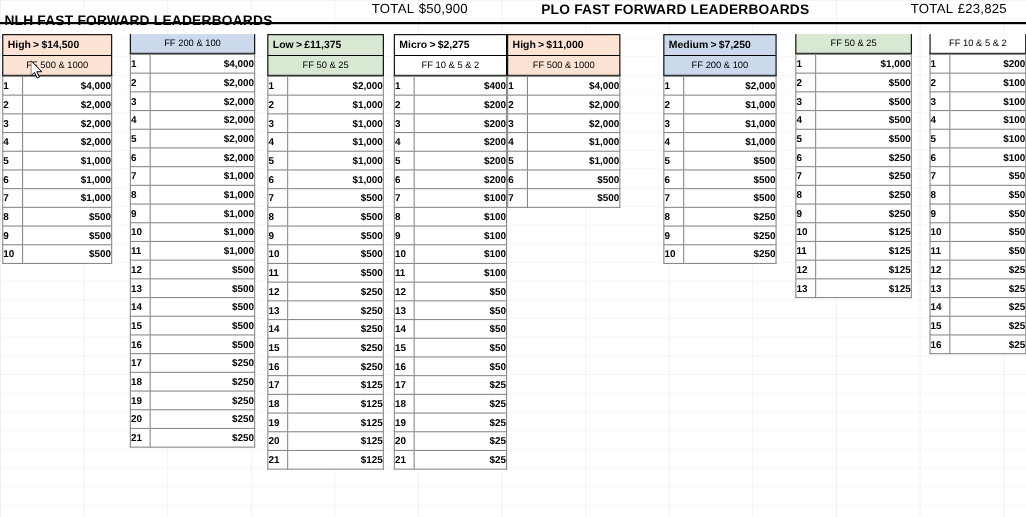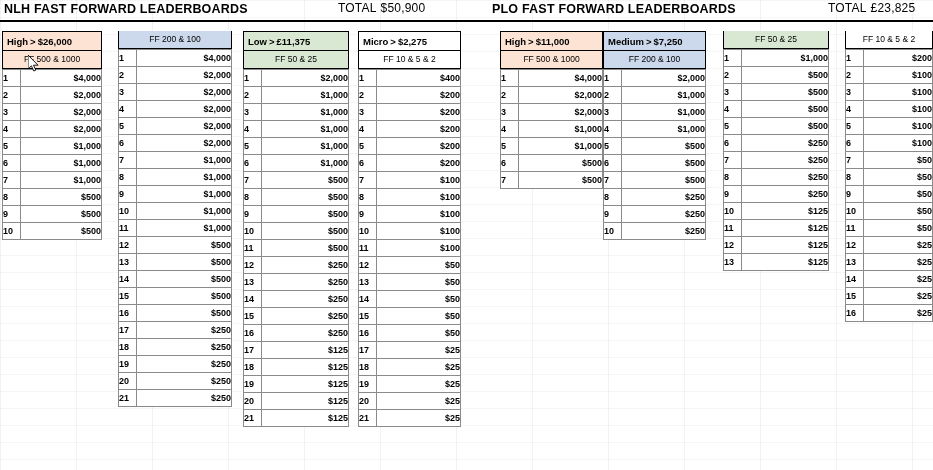--- a/index.html
+++ b/index.html
@@ -37,21 +37,21 @@
     height: 22px;
   }
   .title-main {
     position: absolute;
     top: 2px;
     font-weight: bold;
     font-size: 12.5px;
     letter-spacing: 0.2px;
     color: #000;
   }
-  .title-nlh { left: 4px; }
+  .title-nlh { left: 4px; margin-top: 10px; }
   .title-plo { left: 492px; }
   .total-box {
     position: absolute;
     top: 1px;
     font-size: 12px;
     font-weight: normal;
     letter-spacing: 0.2px;
   }
   .total-box .lbl { margin-right: 4px; }
   .total-nlh { left: 338px; }
@@ -140,21 +140,21 @@
     </div>
     <div class="title-main title-plo">PLO FAST FORWARD  LEADERBOARDS</div>
     <div class="total-box total-plo">
       <span class="lbl">TOTAL</span><span>£23,825</span>
     </div>
     <div class="title-rule"></div>
   </div>
 
   <div id="columns-root">
       <div class="col" style="left: 2px; width: 100px;">
-        <div class="hdr" style="background: rgb(253, 227, 212);"><span>High</span><span class="gt">&gt;</span><span>$26,000</span></div>
+        <div class="hdr" style="background: rgb(253, 227, 212);"><span>High</span><span class="gt">&gt;</span><span>$14,500</span></div>
         <div class="subhdr" style="background: rgb(253, 227, 212);">FF 500 &amp; 1000</div>
         <table class="rows" style="width: 100px;">
           <colgroup>
             <col style="width: 18px;">
             <col>
           </colgroup>
           <tbody>
             <tr>
               <td class="rank">1</td>
               <td class="amt">$4,000</td>
@@ -478,21 +478,21 @@
               <td class="rank">20</td>
               <td class="amt">$25</td>
             </tr>
             <tr>
               <td class="rank">21</td>
               <td class="amt">$25</td>
             </tr>
           </tbody>
         </table>
       </div>
-      <div class="col" style="left: 500px; width: 103px;">
+      <div class="col" style="left: 461px; width: 103px;">
         <div class="hdr" style="background: rgb(253, 227, 212);"><span>High</span><span class="gt">&gt;</span><span>$11,000</span></div>
         <div class="subhdr" style="background: rgb(253, 227, 212);">FF 500 &amp; 1000</div>
         <table class="rows" style="width: 103px;">
           <colgroup>
             <col style="width: 18px;">
             <col>
           </colgroup>
           <tbody>
             <tr>
               <td class="rank">1</td>

